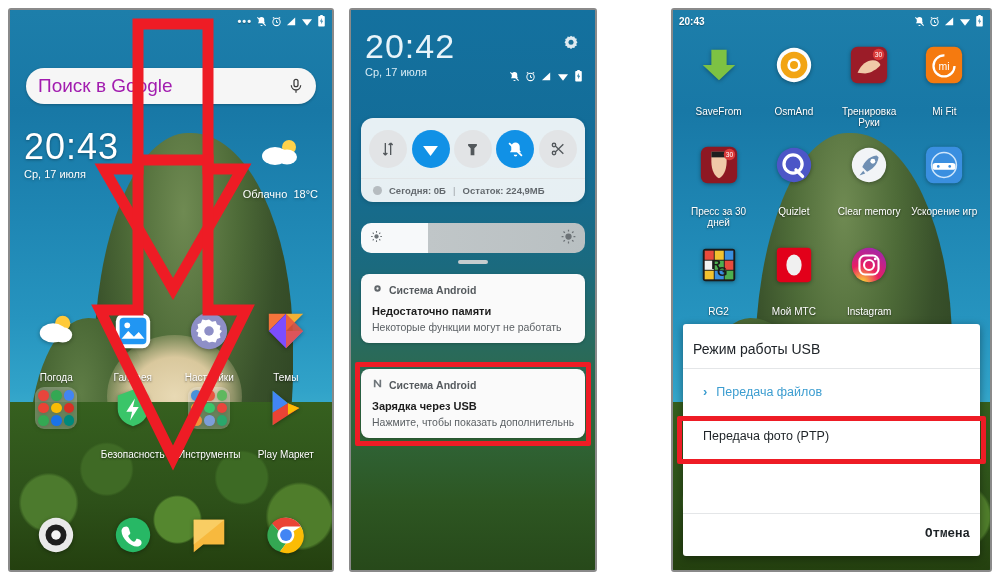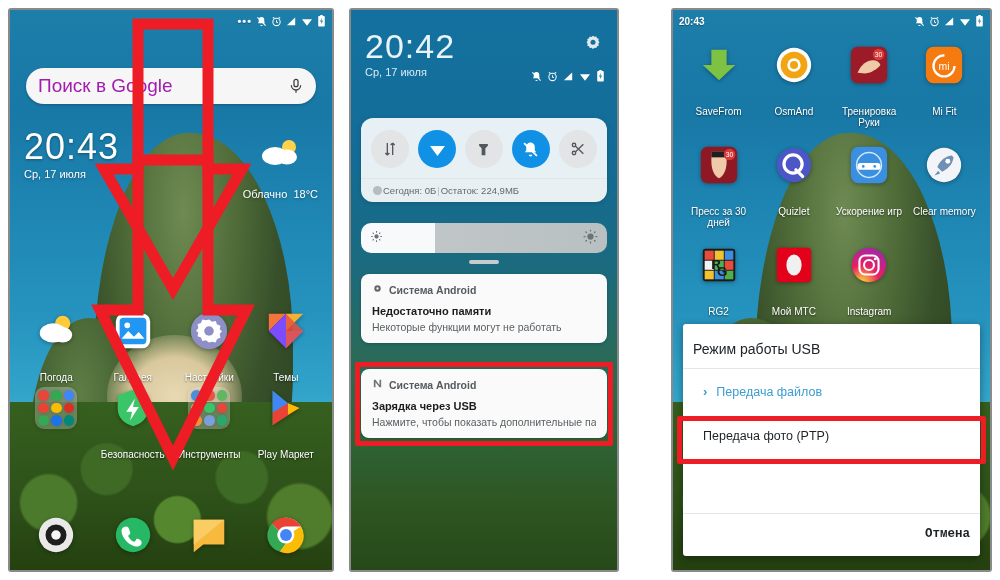--- a/index.html
+++ b/index.html
@@ -20,21 +20,21 @@
   .phone {
     position: absolute;
     top: 8px;
     height: 564px;
     overflow: hidden;
     border: 2px solid #8a8a8a;
     border-radius: 3px;
     background: #0d5f86;
   }
   #panel1 { left: 8px;   width: 326px; }
-  #panel2 { left: 349px; width: 270px; padding-left: 17px; }
+  #panel2 { left: 349px; width: 248px; padding-left: 17px; }
   #panel3 { left: 671px; width: 321px; }
 
   .wall {
     position: absolute; inset: 0;
     overflow: hidden;
   }
   
   .wall-sea {
     position:absolute; inset:0;
     background:
@@ -156,22 +156,22 @@
   }
   .qs-row { display:flex; justify-content:space-around; align-items:center; padding:12px 6px 10px; }
   .qs-tile {
     width:38px; height:38px; border-radius:50%;
     display:flex; align-items:center; justify-content:center;
   }
   .qs-tile.off { background:#e2e4e6; }
   .qs-tile.on  { background:#1191e6; }
   .qs-foot {
     border-top:1px solid #e2e5e7; padding:6px 12px;
-    display:flex; align-items:center; gap:1px;
-    font-size:9.5px; color:#63696e;
+    display:flex; align-items:center; gap:7px;
+    font-size:9.5px; color:#63696e;font-weight:bold;
   }
   .qs-foot .dot { width:9px;height:9px;border-radius:50%;background:#b6bcc0;display:block; }
   .qs-foot .sep { color:#b6bcc0; }
 
   .bright-card {
     position:absolute; left:10px; right:10px; top:213px; height:30px;
     border-radius:10px; z-index:3; overflow:hidden;
     background: linear-gradient(90deg,#f7f9fa 0 30%, #c0c6c8 30%, #b9c0c2 100%);
     display:flex; align-items:center; justify-content:space-between; padding:0 9px;
   }
@@ -668,39 +668,39 @@
               <circle cx="22" cy="22" r="18" fill="#4c56c7"></circle>
               <circle cx="21" cy="21" r="9.5" fill="none" stroke="#fff" stroke-width="3.4"></circle>
               <path d="M24 27l7 7" stroke="#fff" stroke-width="3.4" stroke-linecap="round"></path>
             </svg>
         </span>
         <span class="lbl">Quizlet</span>
       </div>
       <div class="app">
         <span class="ico">
           <svg width="42" height="42" viewBox="0 0 44 44">
+              <circle cx="22" cy="22" r="18" fill="#f2f4f7"></circle>
+              <path d="M30 12c-8 1-13 7-15 12l5 5c5-2 11-7 12-15z" fill="#6f8fb3"></path>
+              <circle cx="26" cy="18" r="2.6" fill="#fff"></circle>
+              <path d="M16 28l-4 5 6-2z" fill="#6f8fb3"></path>
+            </svg>
+        </span>
+        <span class="lbl">Clear memory</span>
+      </div>
+      <div class="app">
+        <span class="ico">
+          <svg width="42" height="42" viewBox="0 0 44 44">
               <rect x="3" y="3" width="38" height="38" rx="8" fill="#3a8fe0"></rect>
               <circle cx="22" cy="22" r="13" fill="none" stroke="#cfe6fb" stroke-width="1.6"></circle>
               <path d="M13 20h18a3 3 0 0 1 3 3v1a3 3 0 0 1-3 3H13a3 3 0 0 1-3-3v-1a3 3 0 0 1 3-3z" fill="#fff"></path>
               <circle cx="16" cy="23.5" r="1.4" fill="#3a8fe0"></circle>
               <circle cx="28" cy="23.5" r="1.4" fill="#3a8fe0"></circle>
             </svg>
         </span>
         <span class="lbl">Ускорение игр</span>
-      </div>
-      <div class="app">
-        <span class="ico">
-          <svg width="42" height="42" viewBox="0 0 44 44">
-              <circle cx="22" cy="22" r="18" fill="#f2f4f7"></circle>
-              <path d="M30 12c-8 1-13 7-15 12l5 5c5-2 11-7 12-15z" fill="#6f8fb3"></path>
-              <circle cx="26" cy="18" r="2.6" fill="#fff"></circle>
-              <path d="M16 28l-4 5 6-2z" fill="#6f8fb3"></path>
-            </svg>
-        </span>
-        <span class="lbl">Clear memory</span>
       </div>
 
       <div class="app">
         <span class="ico">
           <svg width="42" height="42" viewBox="0 0 44 44">
               <rect x="5" y="5" width="34" height="34" rx="3" fill="#1b1b1b"></rect>
               <rect x="7" y="7" width="9.5" height="9.5" fill="#e84b3c"></rect>
               <rect x="17.5" y="7" width="9.5" height="9.5" fill="#f2c230"></rect>
               <rect x="28" y="7" width="9" height="9.5" fill="#3a8fe0"></rect>
               <rect x="7" y="17.5" width="9.5" height="9.5" fill="#f2f2f2"></rect>

